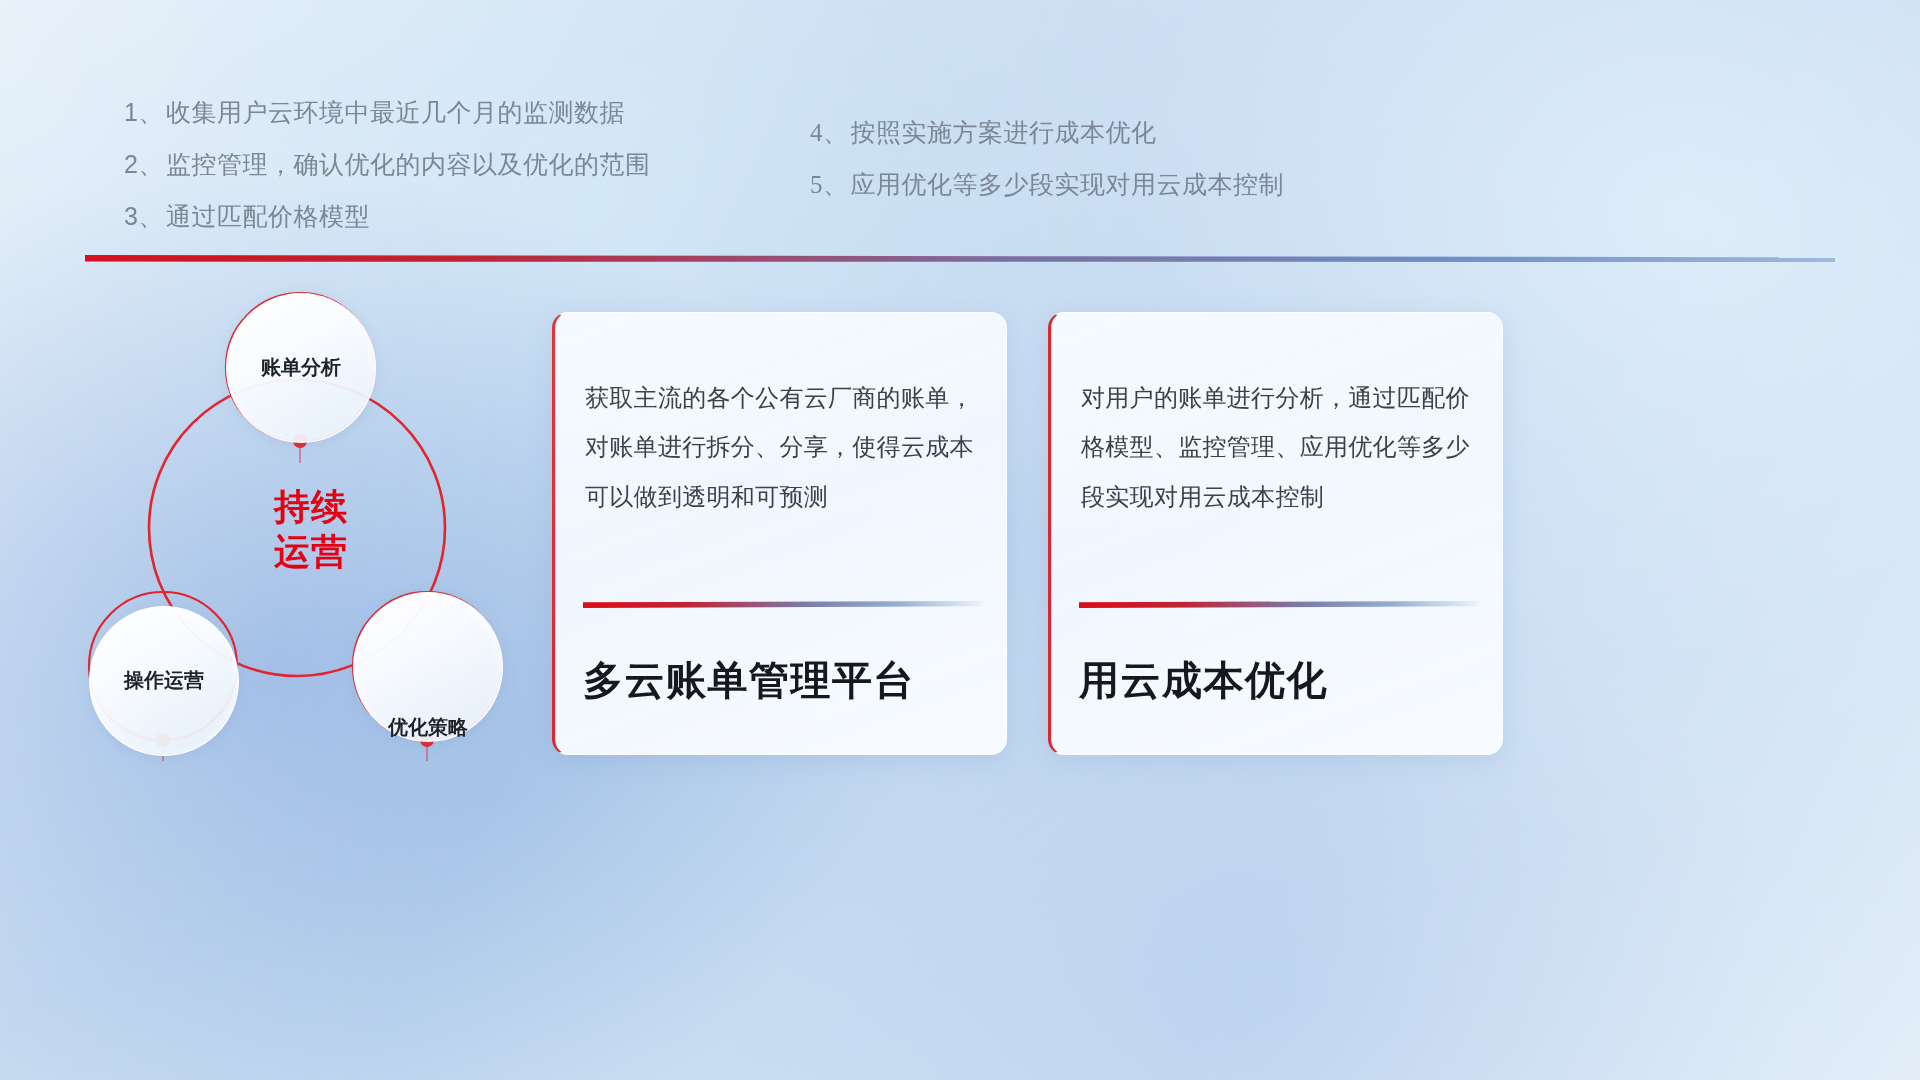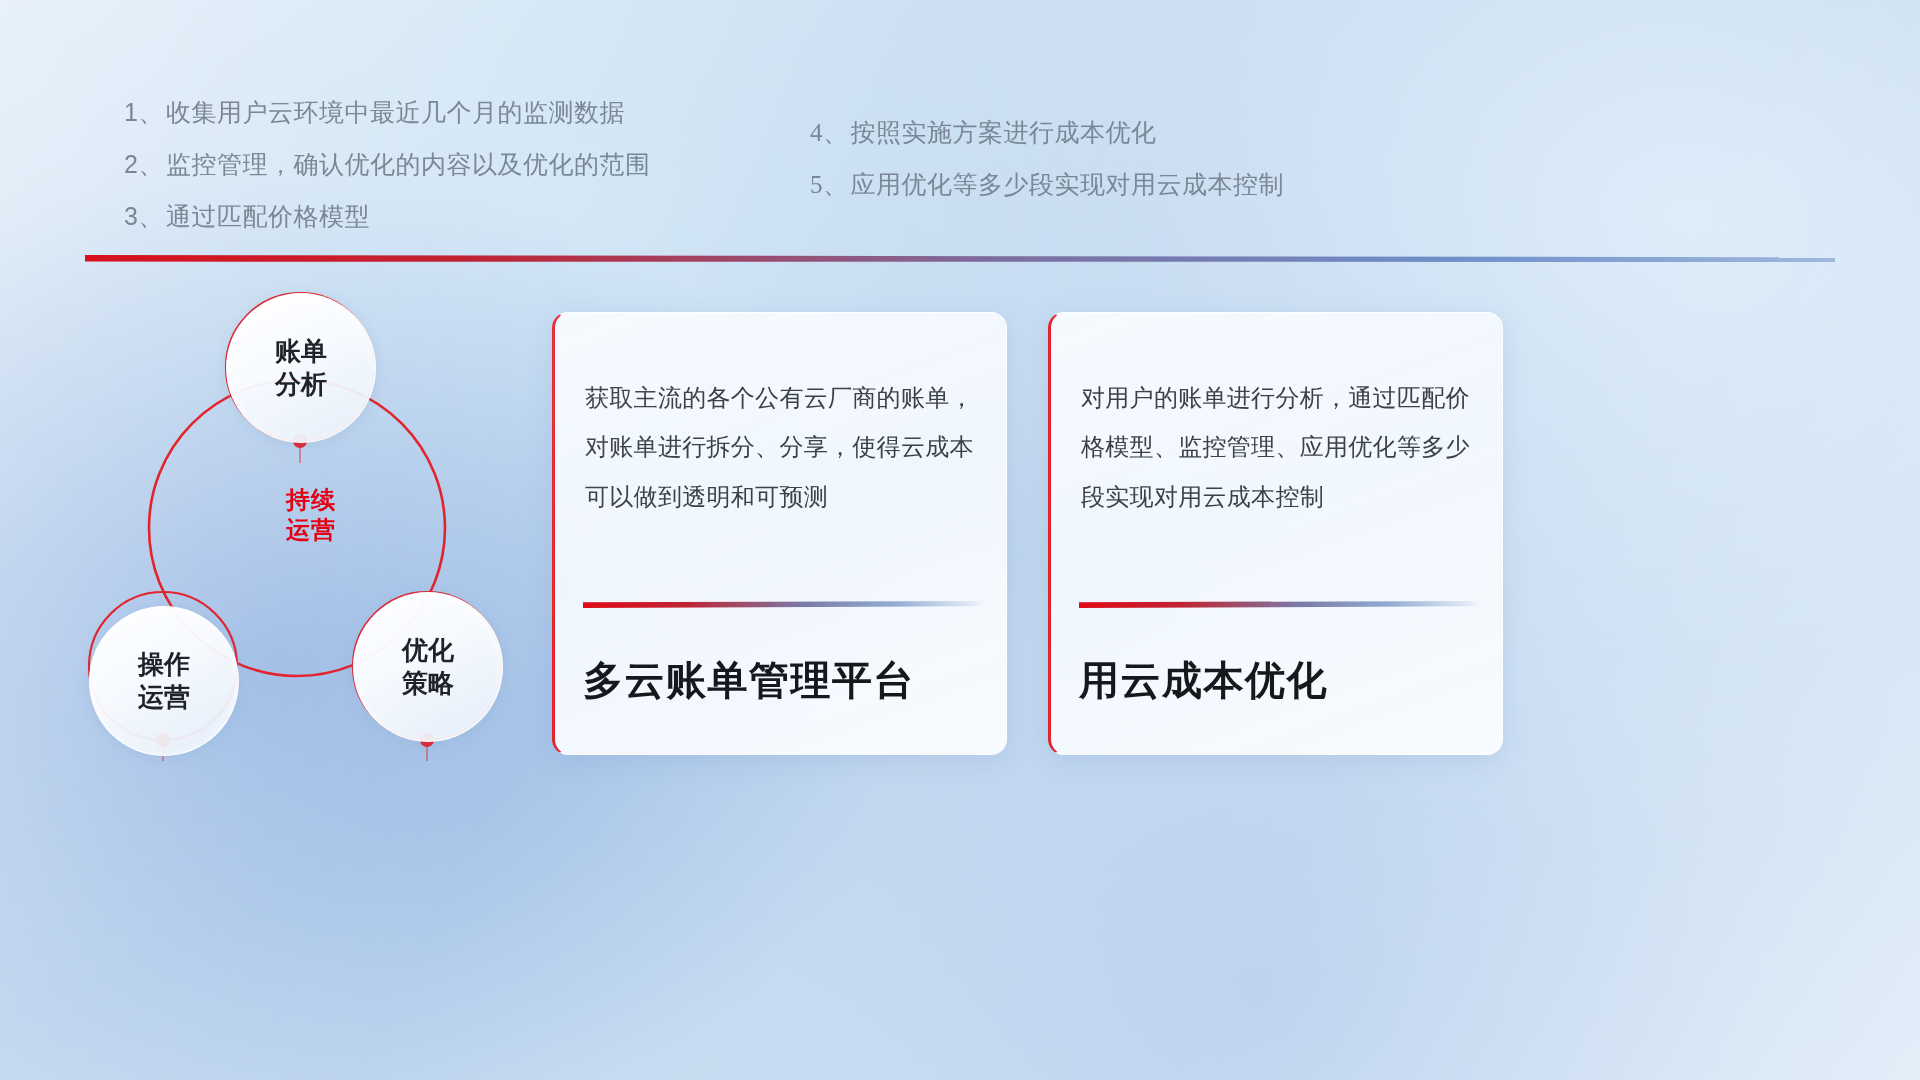--- a/index.html
+++ b/index.html
@@ -77,41 +77,41 @@
     z-index: 6;
   }
   .lobe {
     position: absolute;
     border-radius: 50%;
     background:
       linear-gradient(150deg, rgba(255,255,255,0.99) 0%, rgba(250,252,255,0.96) 40%, rgba(231,240,250,0.92) 100%);
     border: 1px solid rgba(255,255,255,0.95);
     box-shadow: 0 2px 14px rgba(120,155,200,0.22), inset 0 2px 10px rgba(255,255,255,0.9);
     display: flex;
-    flex-direction: column;
+    flex-direction: row;
     align-items: center;
     justify-content: center;
     color: #1f2329;
-    font-size: 26px;
+    font-size: 20px;
     font-weight: bold;
     line-height: 1.28;
     text-align: center;
   }
   #lobe-top    { left: 151px; top:   8px; width: 148px; height: 148px; }
   #lobe-left   { left:  14px; top: 321px; width: 148px; height: 148px; }
-  #lobe-right  { left: 278px; top: 307px; width: 148px; height: 148px; }
+  #lobe-right  { left: 278px; top: 307px; width: 148px; height: 148px; align-items: flex-end; }
   .lobe .ln { display: block; }
 
   #venn-center-label {
     position: absolute;
     left: 2px; right: 0;
     top: 200px;
     text-align: center;
     color: #e60012;
-    font-size: 24px;
+    font-size: 36px;
     font-weight: bold;
     line-height: 1.24;
     letter-spacing: 1px;
     z-index: 3;
     pointer-events: none;
   }
   #venn-center-label .ln { display: block; }
 
   
   .card {

